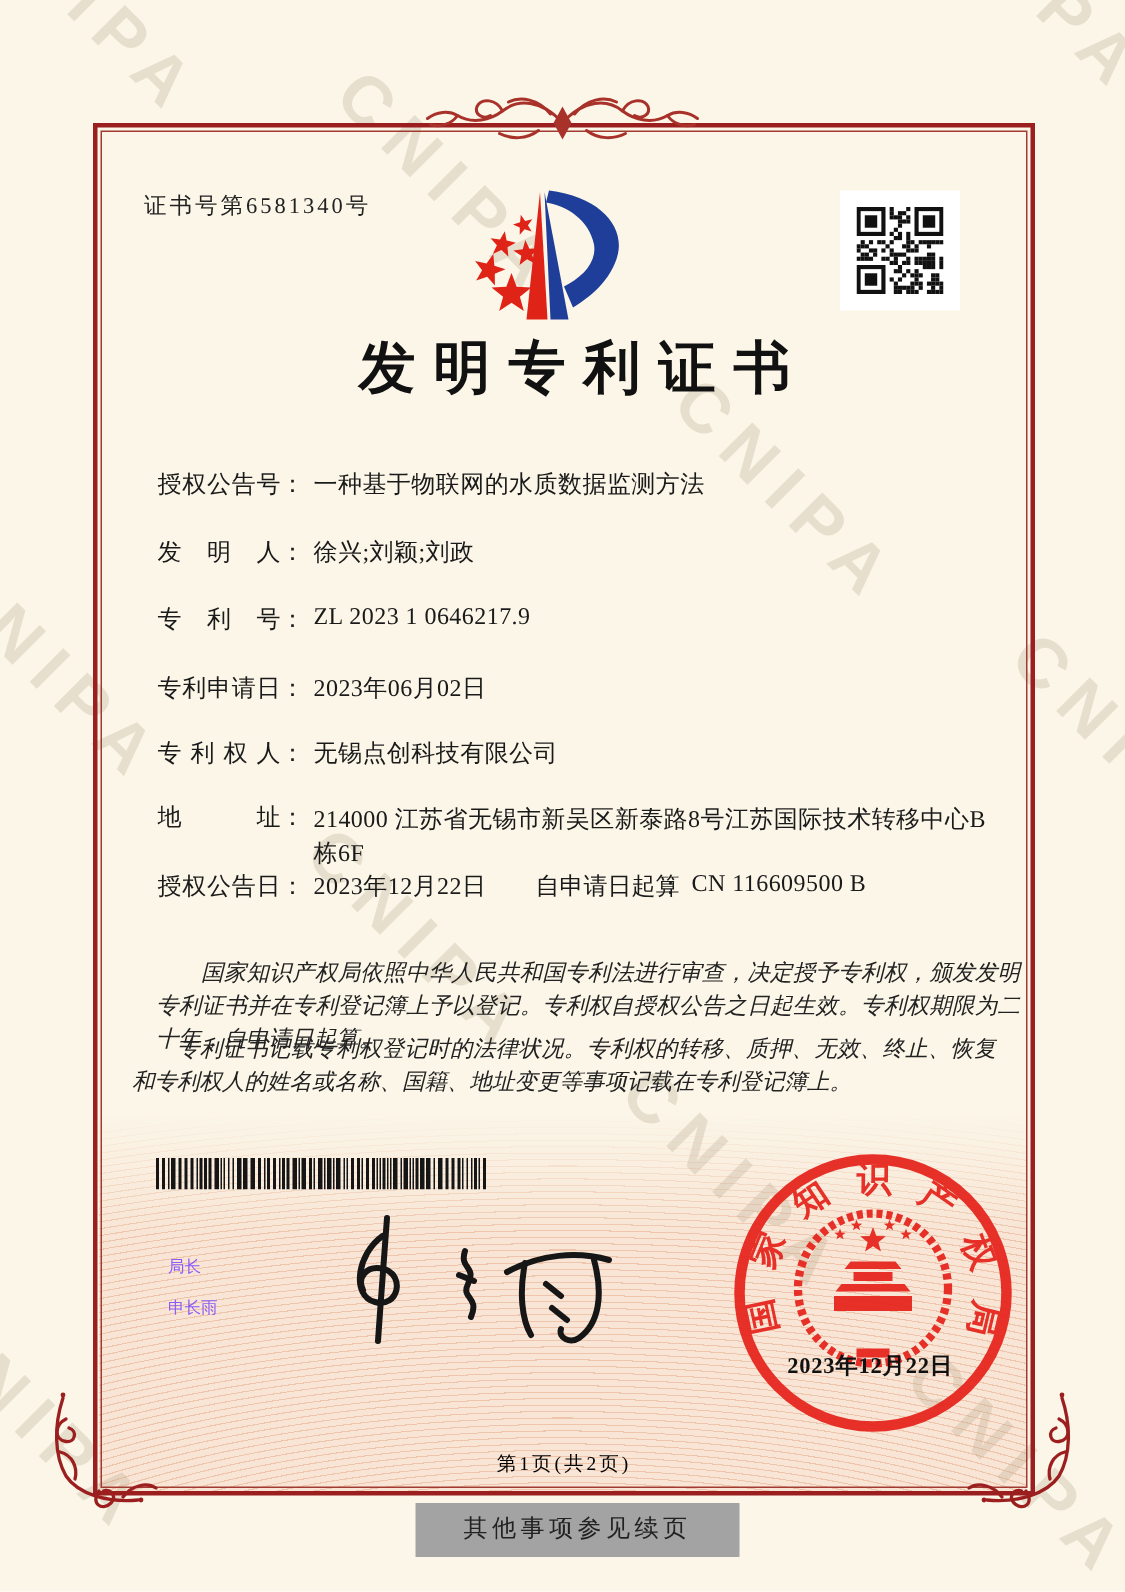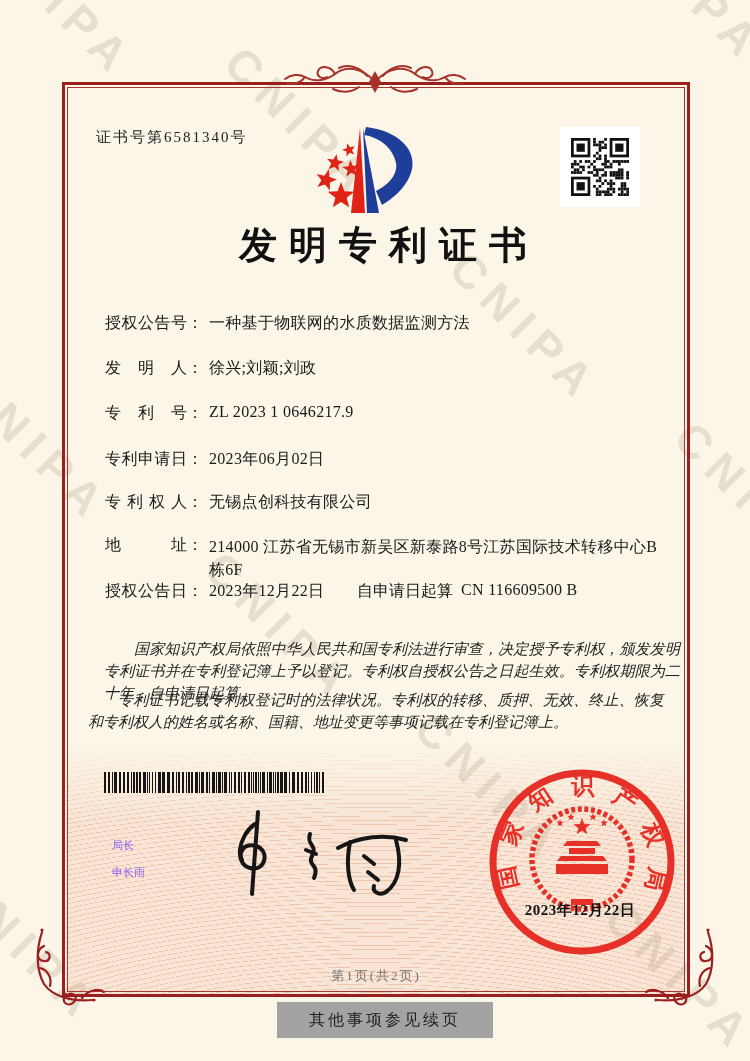--- a/index.html
+++ b/index.html
@@ -41,21 +41,21 @@
   .p1{position:absolute;top:622px;width:576px;text-indent:2em;margin:16px;}
   .p2{position:absolute;top:689px;width:576px;text-indent:2em;margin:0;font-family:Liberation Serif, serif;}
   .barcode{position:absolute;left:104px;top:772px;z-index:4;}
   .official{position:absolute;left:112px;top:832px;z-index:4;font-size:11px;line-height:27px;color:#8b5cf6;
         font-family:"Liberation Sans","DejaVu Sans",sans-serif;}
   .sig{position:absolute;left:210px;top:806px;z-index:5;}
   .seal{position:absolute;left:482px;top:762px;z-index:5;opacity:0.93;}
   .seal-date{position:absolute;left:500px;top:901px;width:160px;text-align:center;font-size:15px;
         font-weight:bold;letter-spacing:0.5px;color:#111;z-index:6;}
   .page-num{position:absolute;left:62px;top:967px;width:628px;text-align:center;font-size:13px;
-        letter-spacing:2px;color:#737373;z-index:4;}
+        letter-spacing:2px;color:#000000;z-index:4;}
   .cont-note{position:absolute;left:277px;top:1002px;width:216px;height:36px;line-height:36px;
         background:#a3a3a3;text-align:center;font-size:16px;letter-spacing:3px;color:#222;z-index:4;}
 </style>
 </head>
 <body>
 
 <div class="page">
 
   <span class="watermark" style="left:-35px;top:-25px">CNIPA</span>
   <span class="watermark" style="left:205px;top:95px">CNIPA</span>

